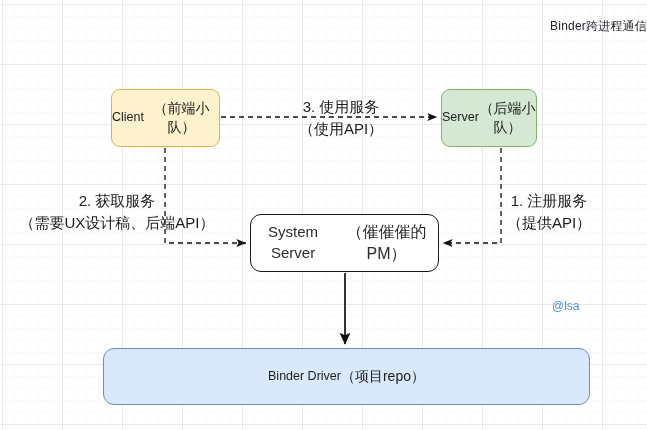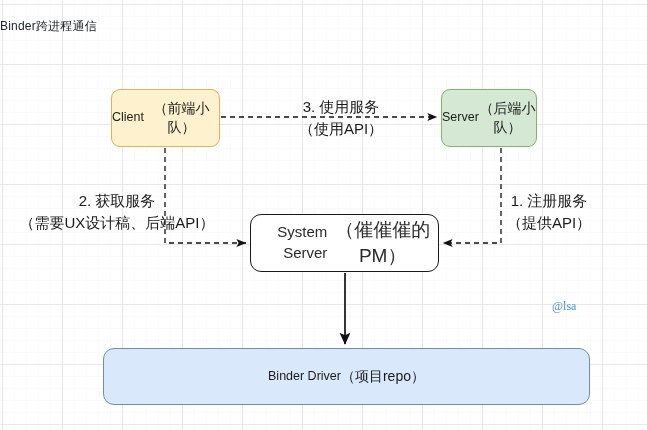--- a/index.html
+++ b/index.html
@@ -20,21 +20,21 @@
       linear-gradient(to bottom, #fafafa 1px, transparent 1px);
     background-size: 60px 60px, 60px 60px, 12px 12px, 12px 12px;
     background-position: 2px 0px, 0px 4px, 2px 0px, 0px 4px;
     font-family: "Liberation Sans", "DejaVu Sans", sans-serif;
   }
   .diagram-title {
     position: absolute;
     left: 0;
     top: 18px;
     width: 647px;
-    text-align: left;
+    text-align: right;
     font-size: 12px;
     color: #20232a;
     letter-spacing: 0.2px;
   }
   .node {
     position: absolute;
     box-sizing: border-box;
     display: flex;
     align-items: center;
     justify-content: center;
@@ -62,22 +62,22 @@
     color: #1b1b1b;
   }
   #node-system-server {
     left: 250px; top: 214px;
     width: 189px; height: 58px;
     background: #ffffff;
     border: 1.7px solid #1a1a1a;
     border-radius: 11px;
     color: #2b2b2b;
   }
-  #node-system-server .line1 { font-size: 15px; text-align: right; }
-  #node-system-server .line2 { font-size: 19px; }
+  #node-system-server .line1 { font-size: 15px; }
+  #node-system-server .line2 { font-size: 16px; }
   #node-binder-driver {
     left: 103px; top: 348px;
     width: 487px; height: 57px;
     background: #dae8fc;
     border: 1.5px solid #6c8ebf;
     border-radius: 11px;
     color: #1b1b1b;
   }
 
   .edge-label {
@@ -92,21 +92,20 @@
   #label-use-service { left: 268px; top: 96px; width: 146px; }
   #label-get-service { left: 14px; top: 190px; width: 206px; }
   #label-register-service { left: 497px; top: 190px; width: 104px; }
 
   #watermark {
     position: absolute;
     left: 552px; top: 299px;
     font-size: 12px;
     color: #4a90e2;
     z-index: 4;
-    font-family: Liberation Serif, serif;
   }
   svg.edges {
     position: absolute;
     left: 0; top: 0;
     width: 647px; height: 430px;
     z-index: 2;
   }
 </style>
 </head>
 <body>

